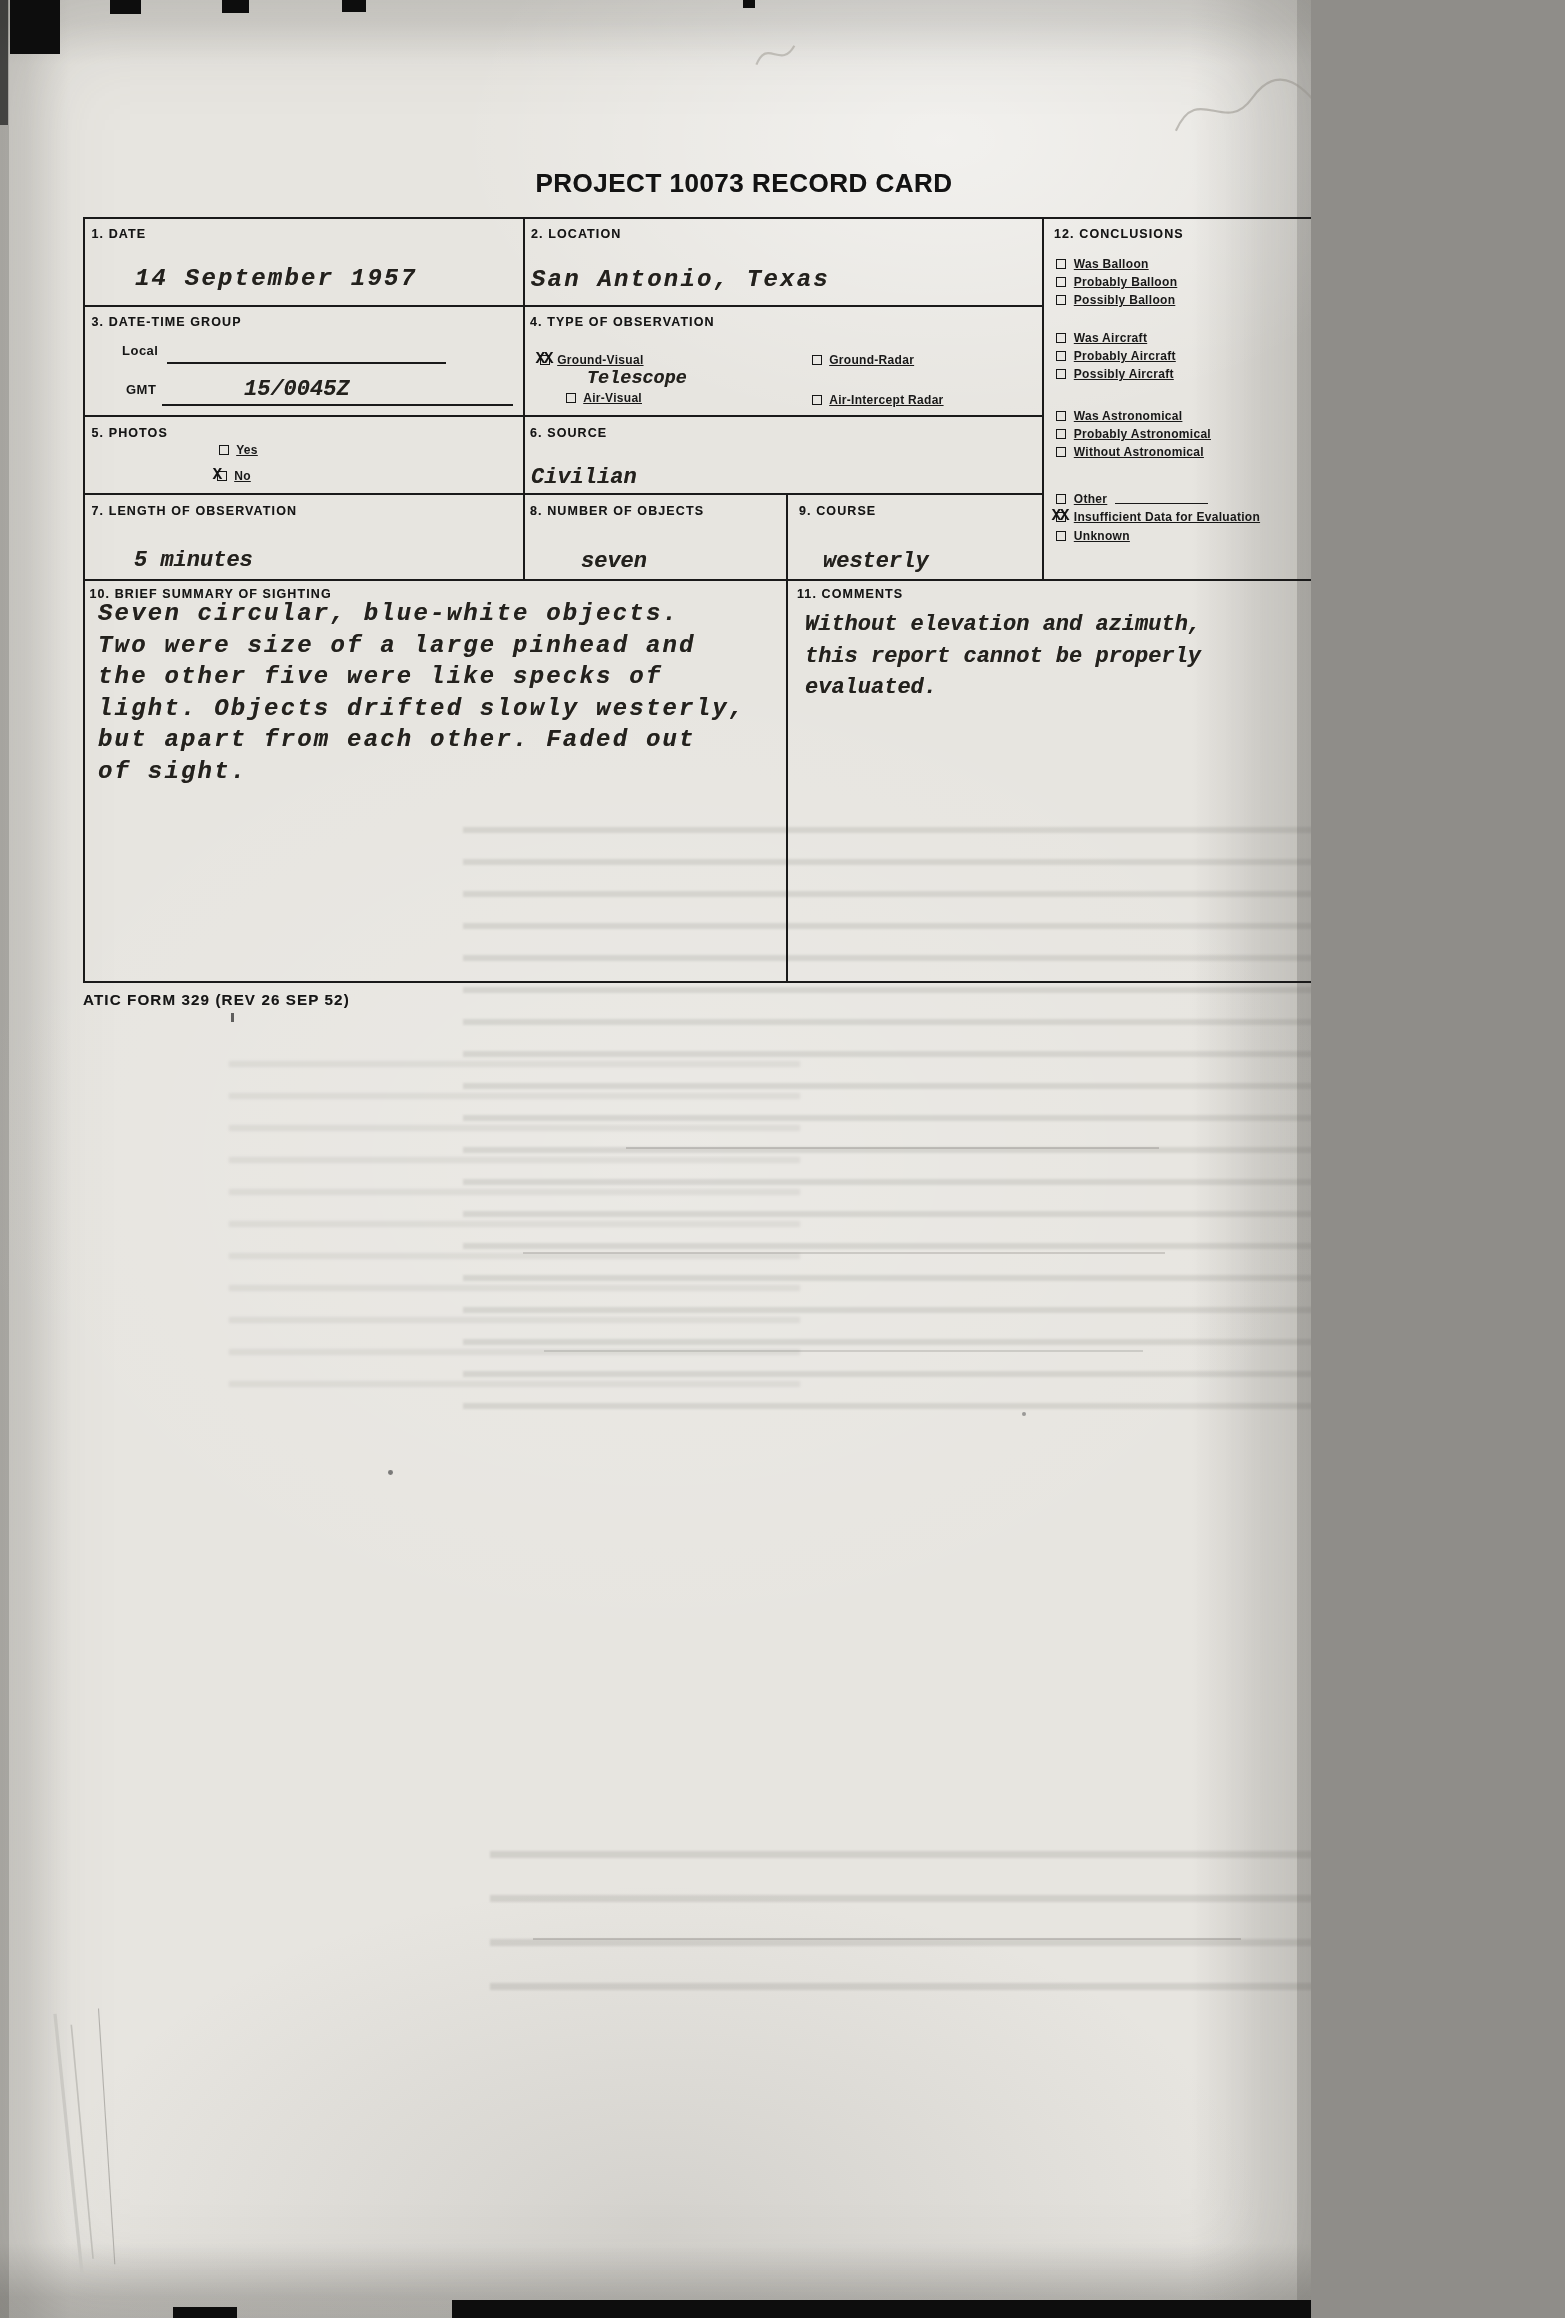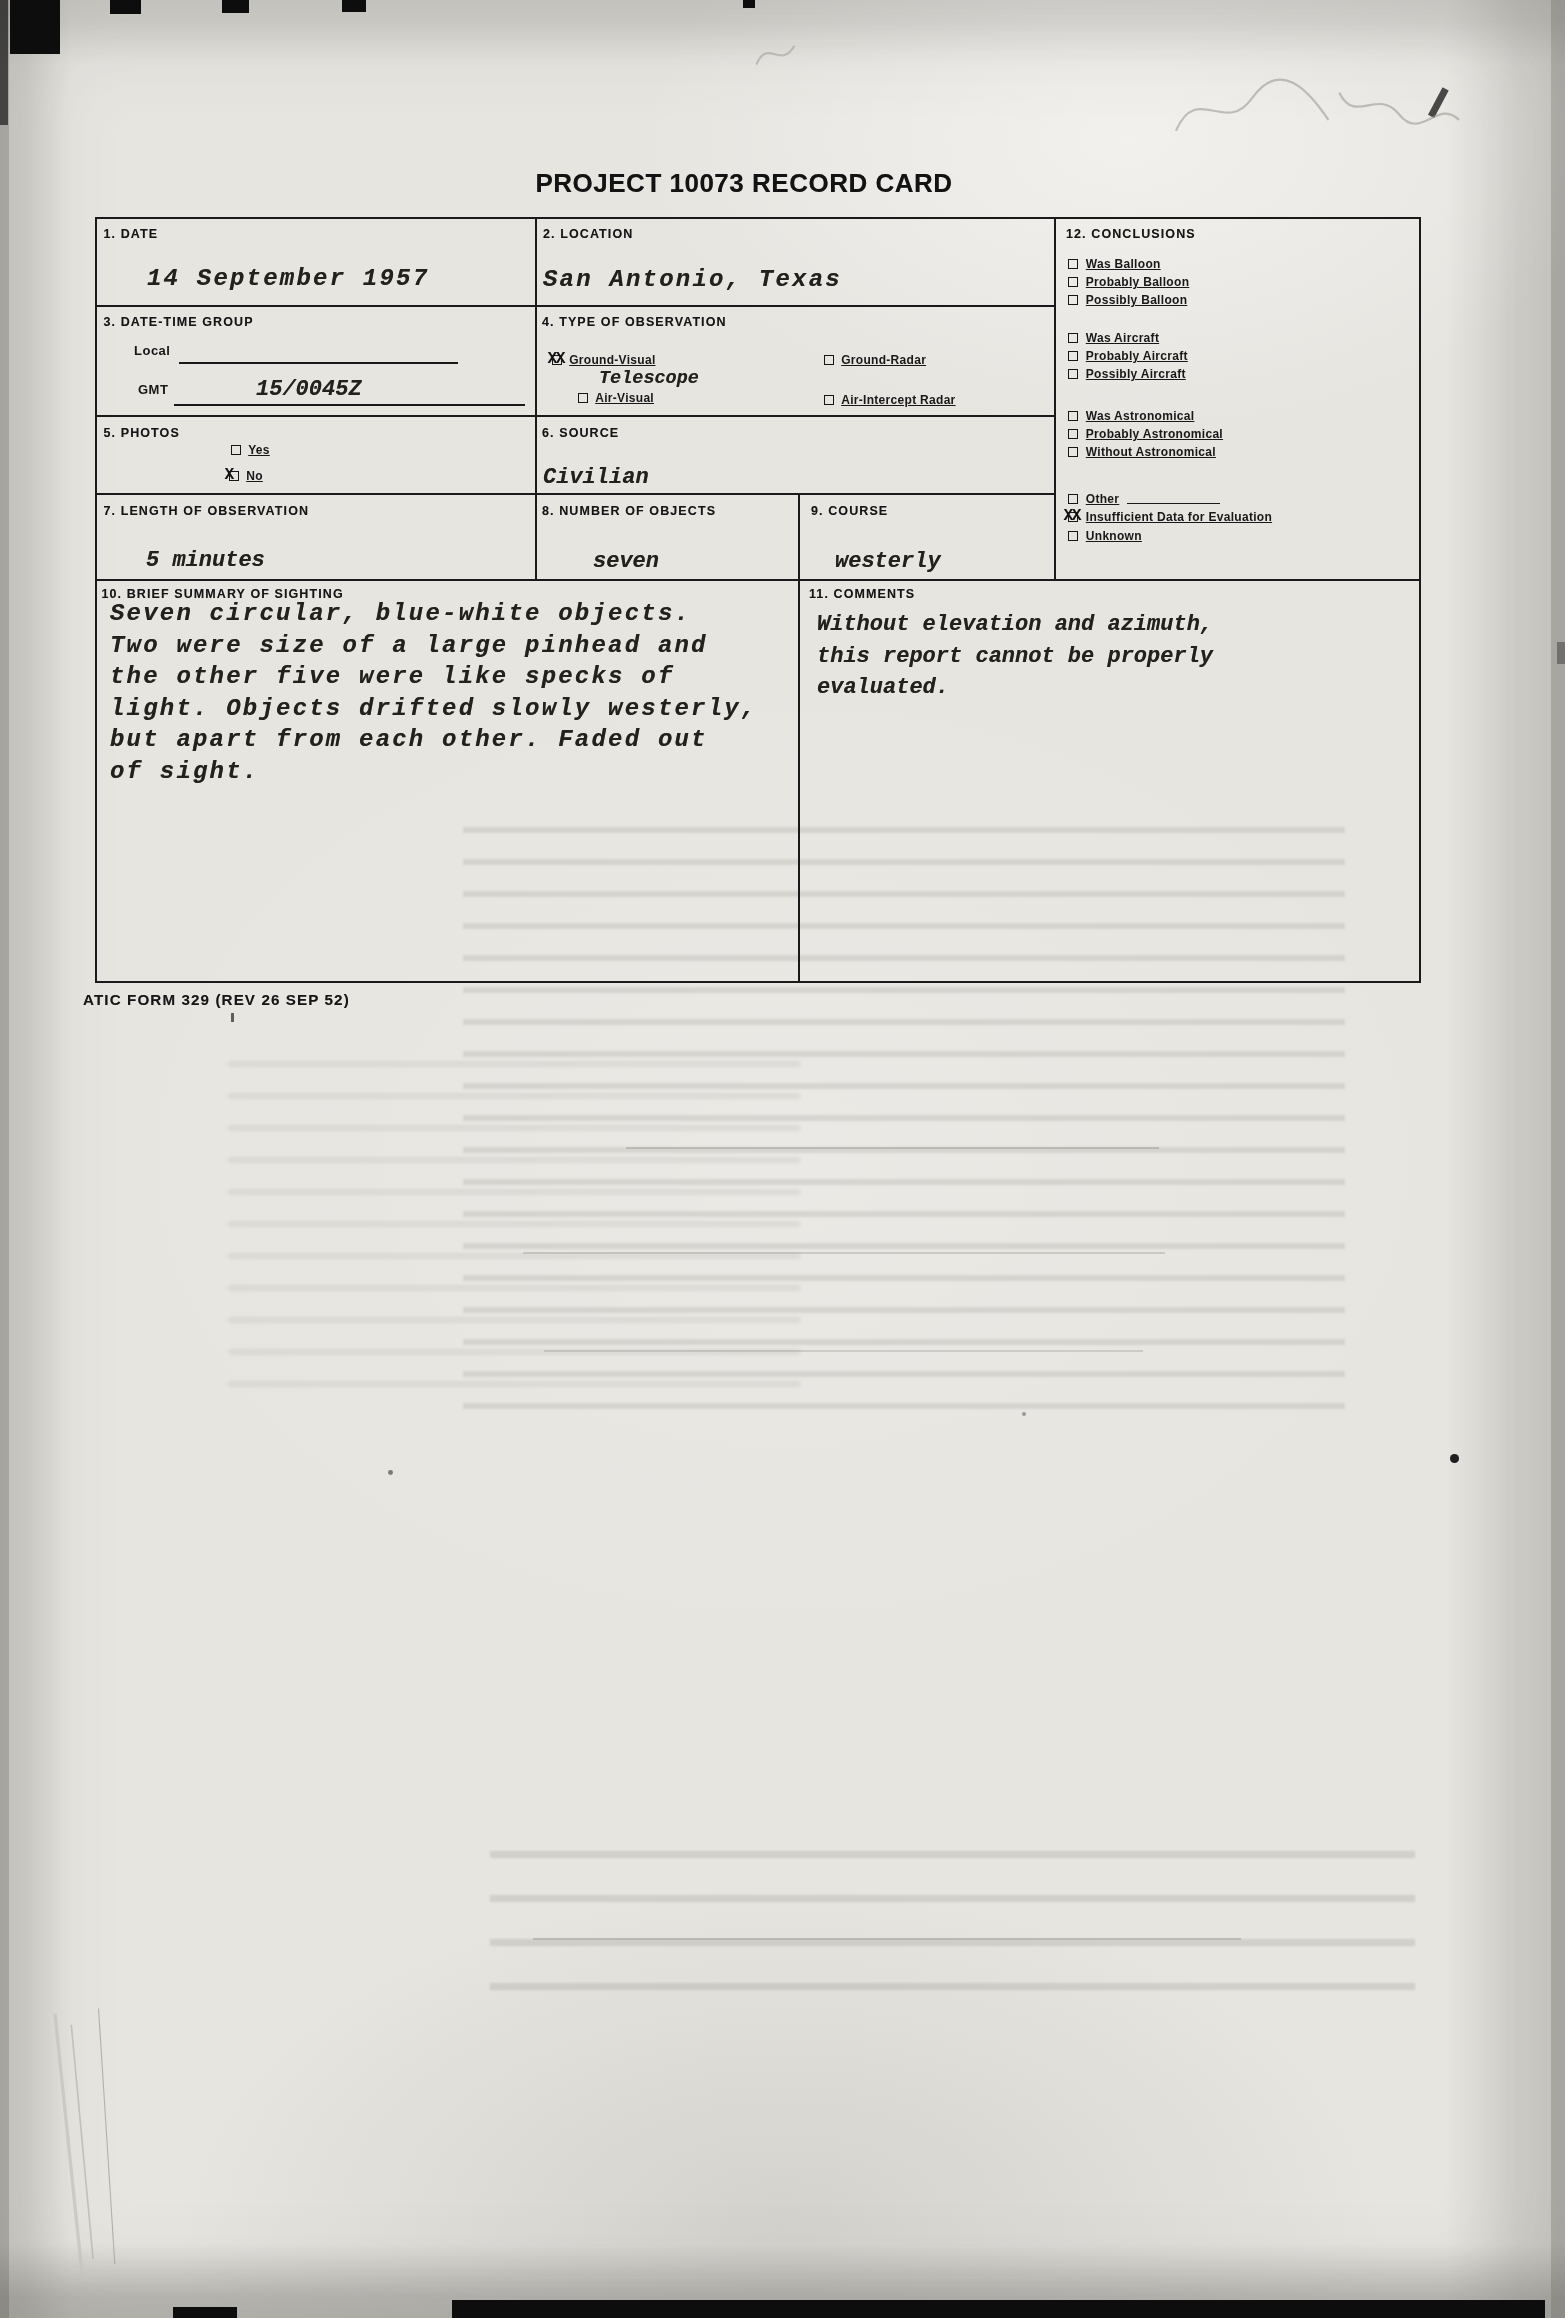--- a/index.html
+++ b/index.html
@@ -1,33 +1,33 @@
 <!DOCTYPE html>
 <html style="font-size:8.7px"><head>
 <meta charset="utf-8">
 <style>
   html,body{margin:0;padding:0;background:#8f8d89;}
   .page{
-    position:relative;width:1565px;height:2319px;overflow:hidden;
+    position:relative;width:1311px;height:2319px;overflow:hidden;
     background:
       radial-gradient(816px 490px at 72% 6%, rgba(255,255,255,.45), transparent 60%),
       radial-gradient(980px 708px at 50% 50%, rgba(255,255,255,.16), transparent 72%),
       radial-gradient(871px 490px at 50% 96%, rgba(112,110,106,.16), transparent 70%),
       linear-gradient(90deg, rgba(70,68,64,.32) 0 8.7px, rgba(118,116,112,.16) 8.7px 26px, transparent 71px),
       linear-gradient(270deg, rgba(96,94,90,.38) 0 14px, rgba(120,118,114,.18) 14px 49px, transparent 120px),
       linear-gradient(0deg, rgba(100,98,94,.30) 0 22px, transparent 76px),
       linear-gradient(180deg, rgba(110,108,104,.14) 0 22px, transparent 65px);
     background-color:#e7e5e0;
     box-shadow: inset 0 0 109px rgba(90,88,84,.30);
     font-family:"Liberation Sans",sans-serif;
   }
   .title{position:absolute;left:83px;top:168px;width:1322px;text-align:center;
     font-weight:bold;font-size:26px;letter-spacing:0.5px;color:#131313;
     text-shadow:0 0 0.5px rgba(20,20,20,.45);}
-  .card{position:absolute;left:95px;top:217px;width:1322px;height:762px;
+  .card{position:absolute;left:83px;top:217px;width:1322px;height:762px;
     border:2.2px solid #1a1a1a;}
   .hl{position:absolute;height:1.6px;background:#1a1a1a;}
   .vl{position:absolute;width:1.6px;background:#1a1a1a;}
   .lbl{position:absolute;font-weight:bold;font-size:12.5px;letter-spacing:1.1px;
     color:#151515;white-space:nowrap;text-shadow:0 0 0.5px rgba(20,20,20,.35);}
   .slbl{position:absolute;font-weight:bold;font-size:13px;letter-spacing:0.5px;color:#161616;white-space:nowrap;}
   .opt{font-weight:bold;font-size:12px;letter-spacing:0.3px;color:#181818;white-space:nowrap;text-decoration:underline;}
   .type,.type-lg,.type-sm{position:absolute;font-family:"Liberation Mono","DejaVu Sans Mono",monospace;
     font-weight:bold;color:#23211d;white-space:nowrap;text-shadow:0 0 0.5px rgba(30,28,24,.5);font-style:italic;}
   .type{font-size:22px;}

